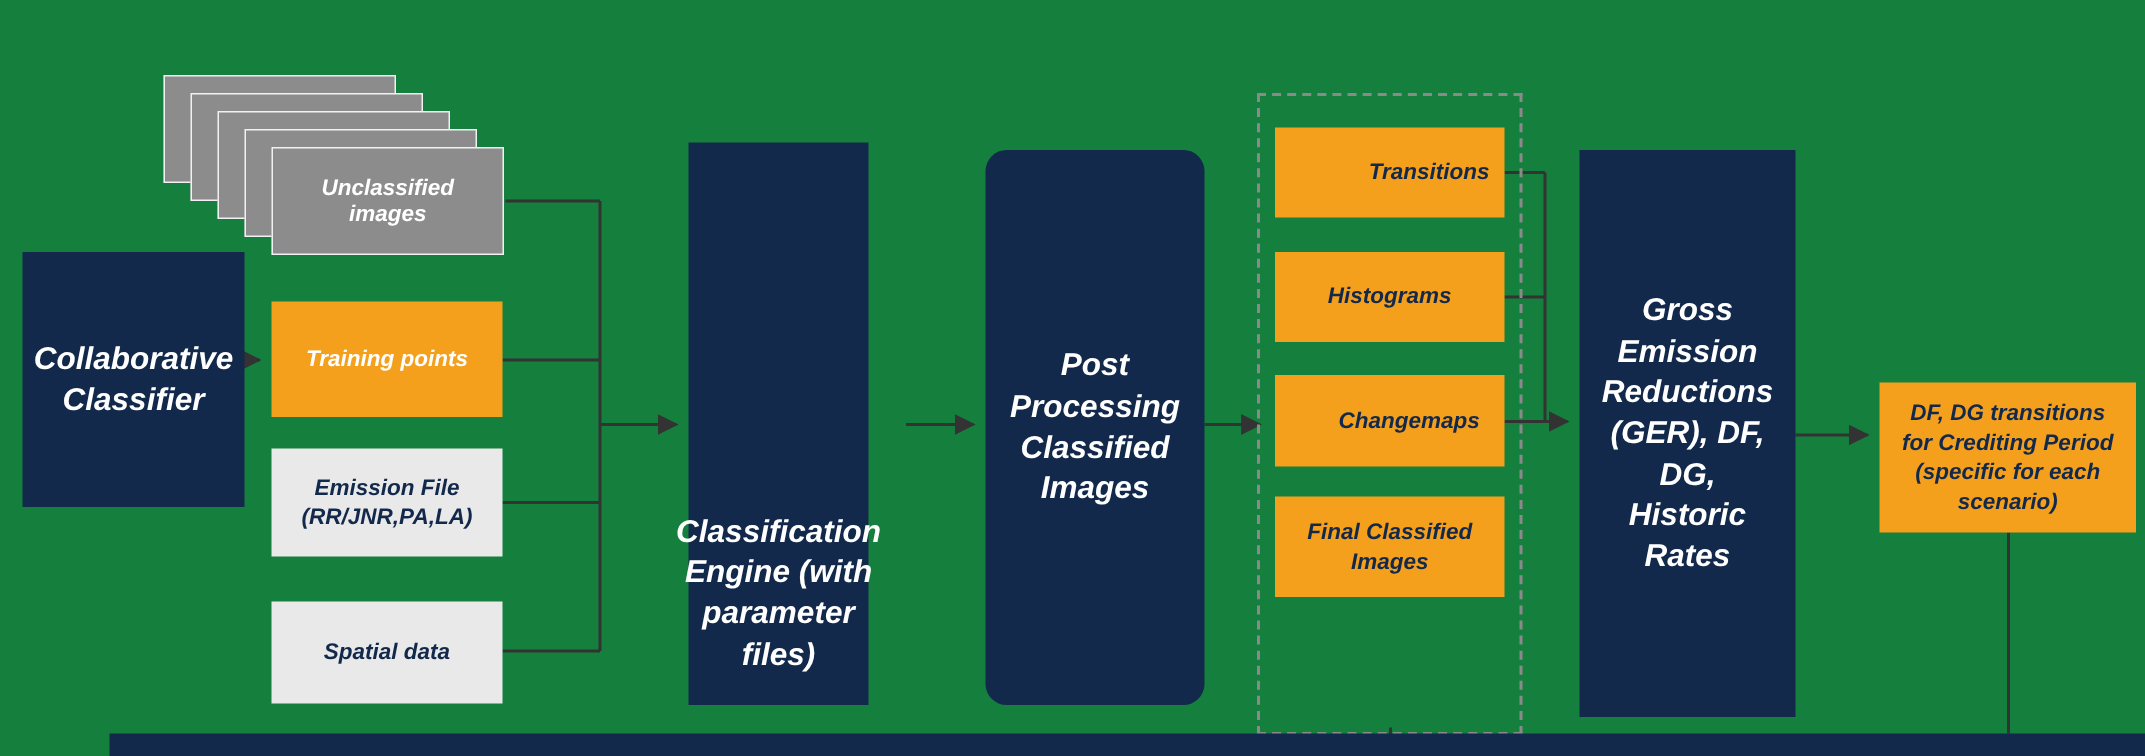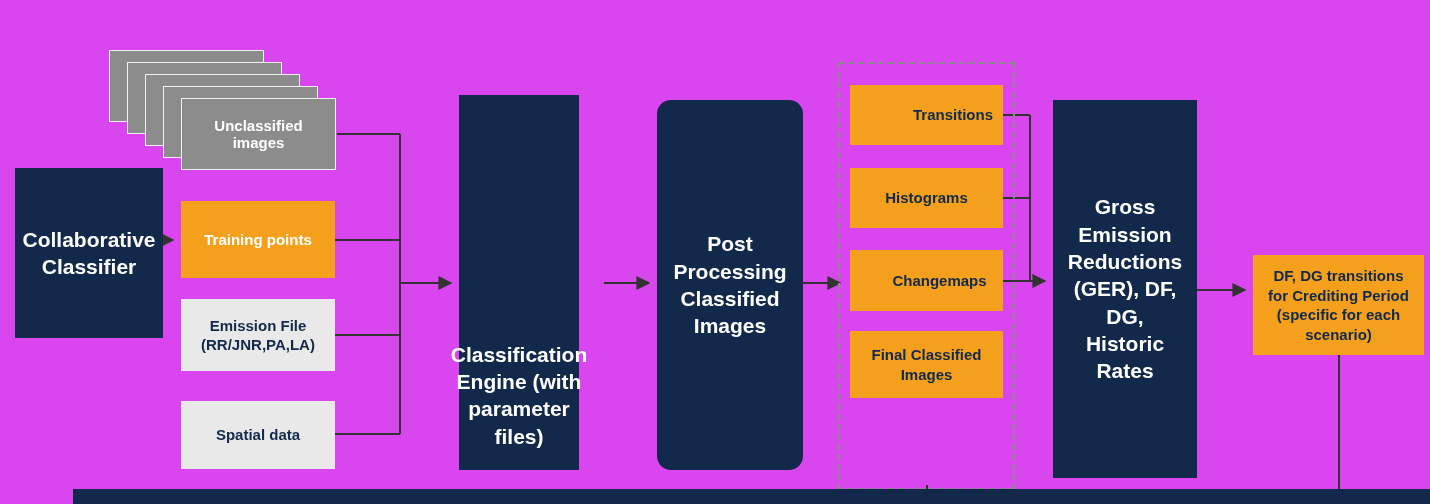--- a/index.html
+++ b/index.html
@@ -4,22 +4,23 @@
 <style>
   html, body {
     margin: 0;
     padding: 0;
     font-family: "Liberation Sans", sans-serif;
   }
   .canvas {
     position: relative;
     width: 1430px;
     height: 504px;
-    background: #d946ef;
+    background: #15803d;
     overflow: hidden;
+    font-style: italic;
   }
   .connectors {
     position: absolute;
     top: 0;
     left: 0;
     pointer-events: none;
   }
   .box {
     position: absolute;
     display: flex;

